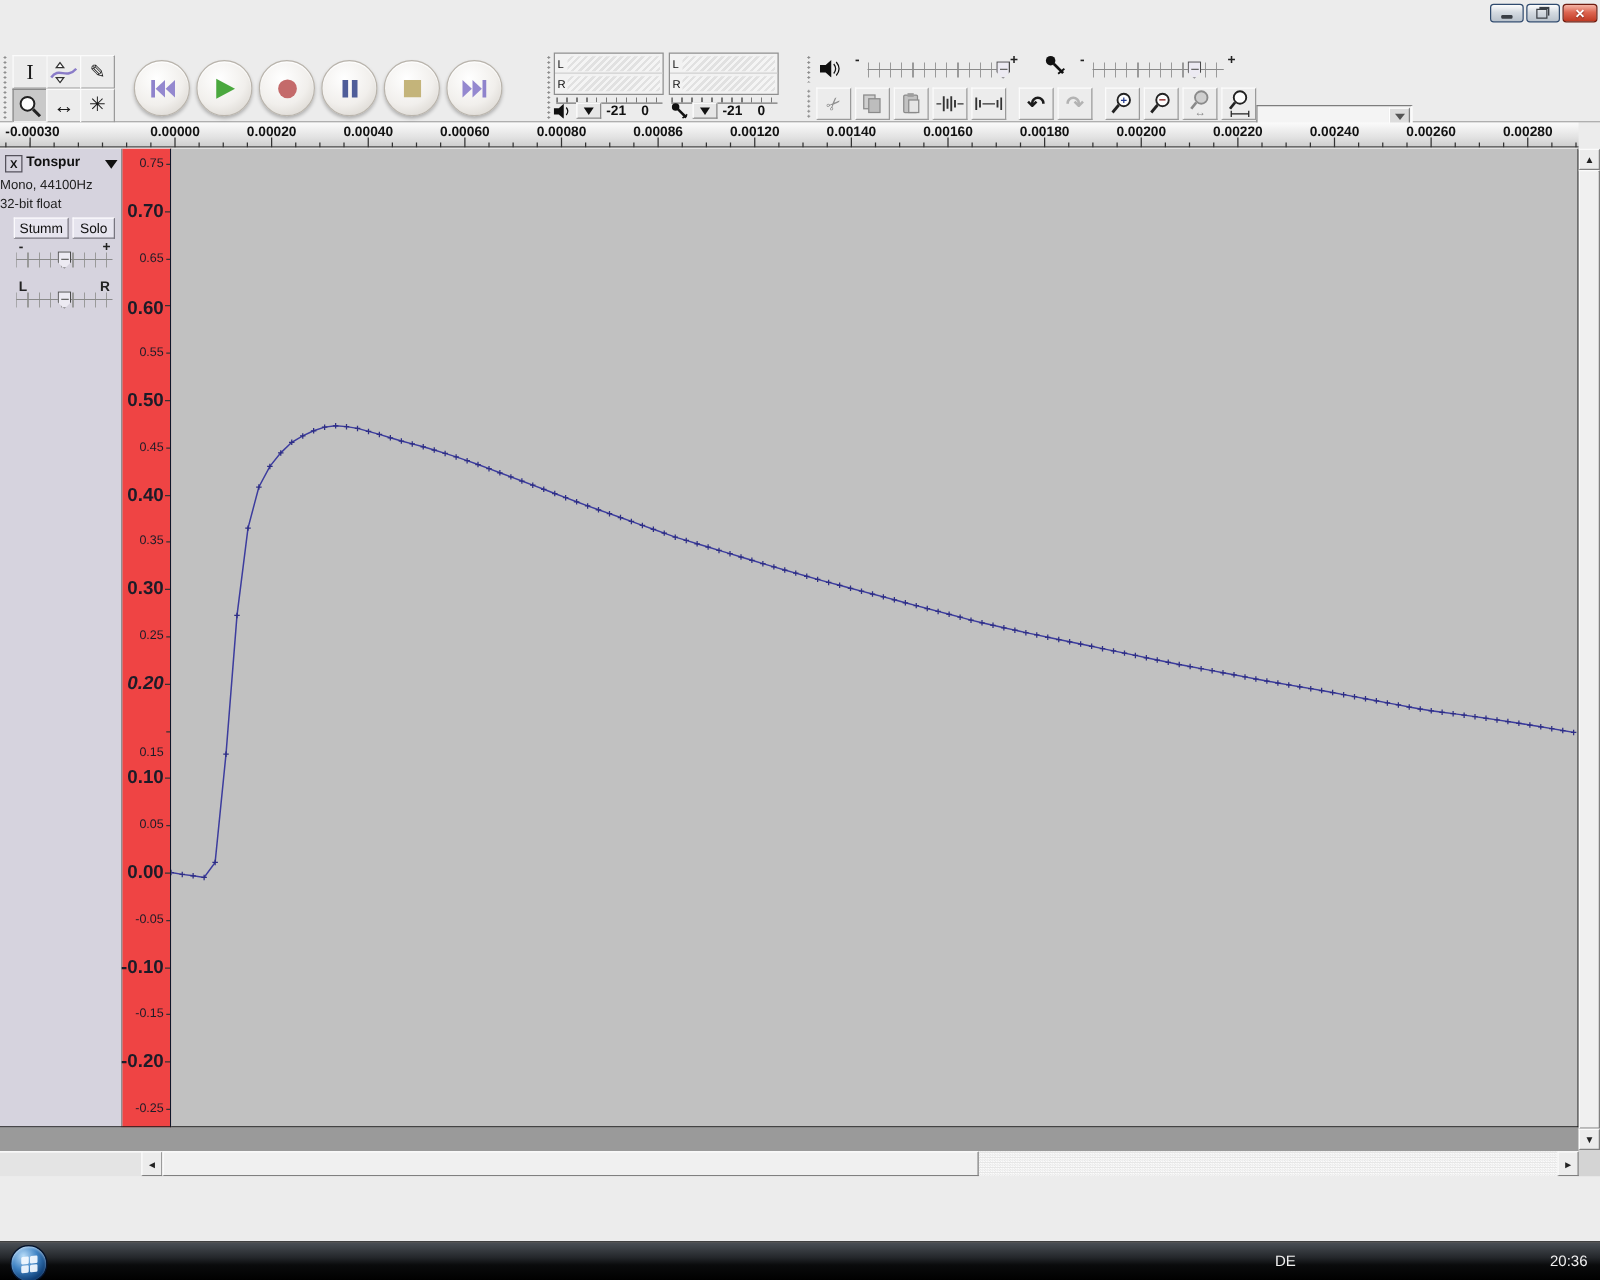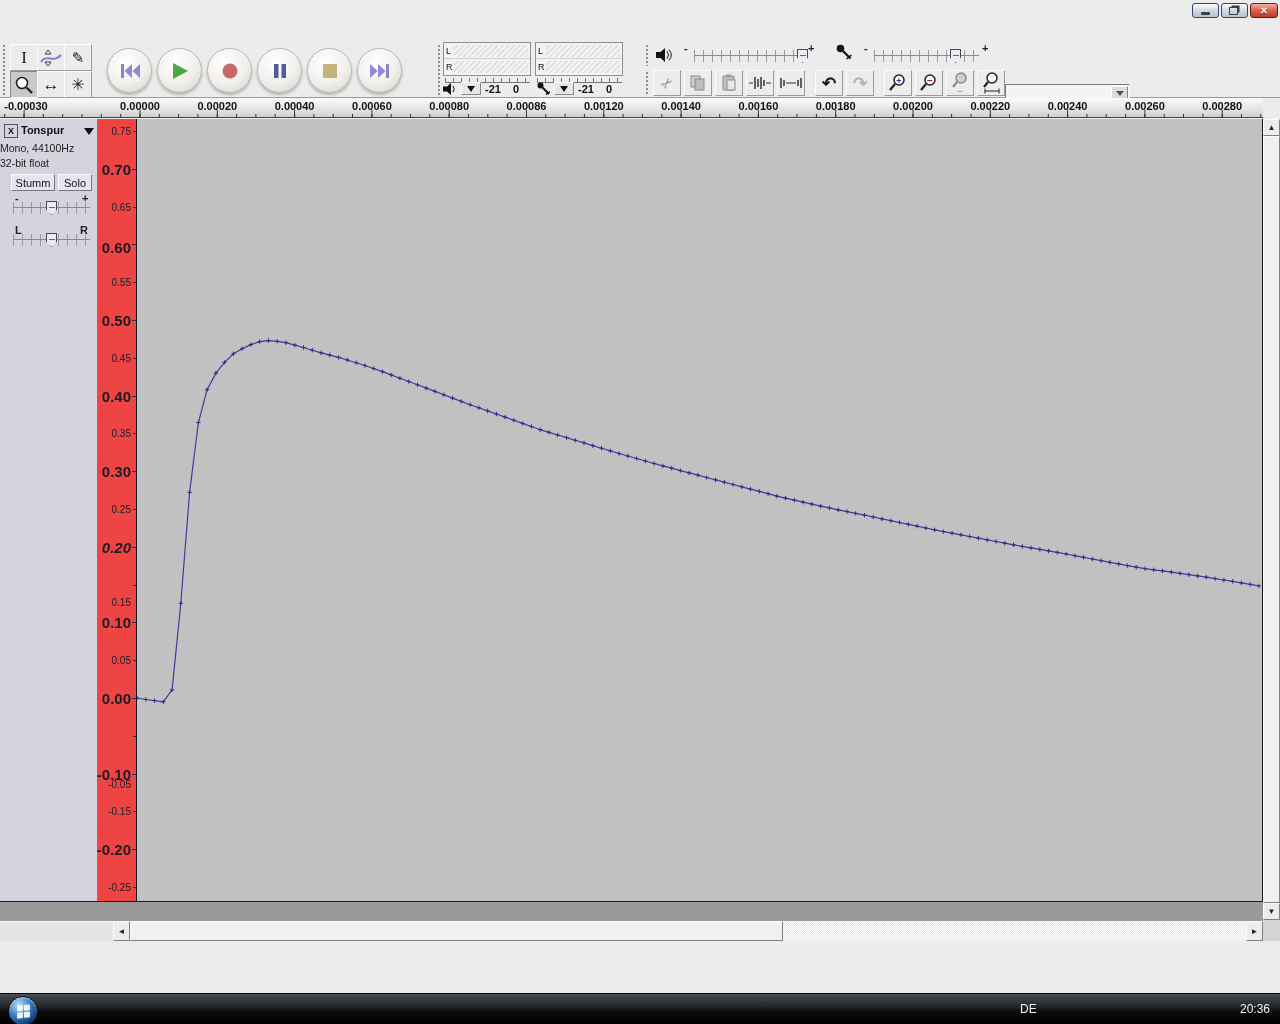--- a/index.html
+++ b/index.html
@@ -411,21 +411,21 @@
       <span class="vlab bold" style="top: 427.8px; font-style: italic;">0.20</span>
       <span class="vtick" style="top: 427.8px; width: 4px;"></span>
       <span class="vlab" style="top: 465px; margin-top: 18px;">0.15</span>
       <span class="vtick" style="top: 465.6px; width: 3px;"></span>
       <span class="vlab bold" style="top: 503.4px;">0.10</span>
       <span class="vtick" style="top: 503.4px; width: 4px;"></span>
       <span class="vlab" style="top: 541.2px;">0.05</span>
       <span class="vtick" style="top: 541.2px; width: 3px;"></span>
       <span class="vlab bold" style="top: 579px;">0.00</span>
       <span class="vtick" style="top: 579px; width: 4px;"></span>
-      <span class="vlab" style="top: 616.8px; margin-top: 48px;">-0.05</span>
+      <span class="vlab" style="top: 616.8px;">-0.05</span>
       <span class="vtick" style="top: 616.8px; width: 3px;"></span>
       <span class="vlab bold" style="top: 654.6px;">-0.10</span>
       <span class="vtick" style="top: 654.6px; width: 4px;"></span>
       <span class="vlab" style="top: 692.4px;">-0.15</span>
       <span class="vtick" style="top: 692.4px; width: 3px;"></span>
       <span class="vlab bold" style="top: 730.2px;">-0.20</span>
       <span class="vtick" style="top: 730.2px; width: 4px;"></span>
       <span class="vlab" style="top: 768px;">-0.25</span>
       <span class="vtick" style="top: 768px; width: 3px;"></span>
     </div>

